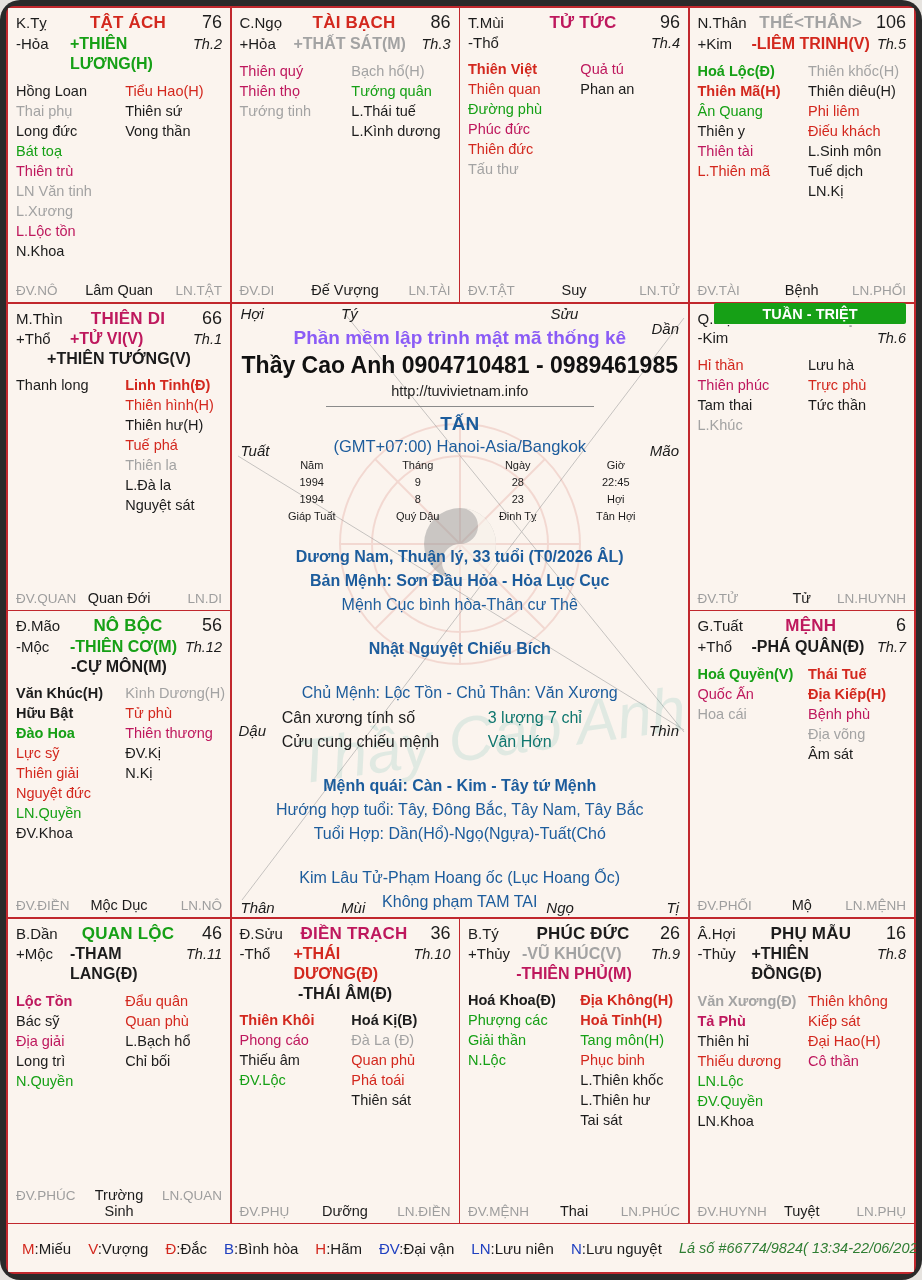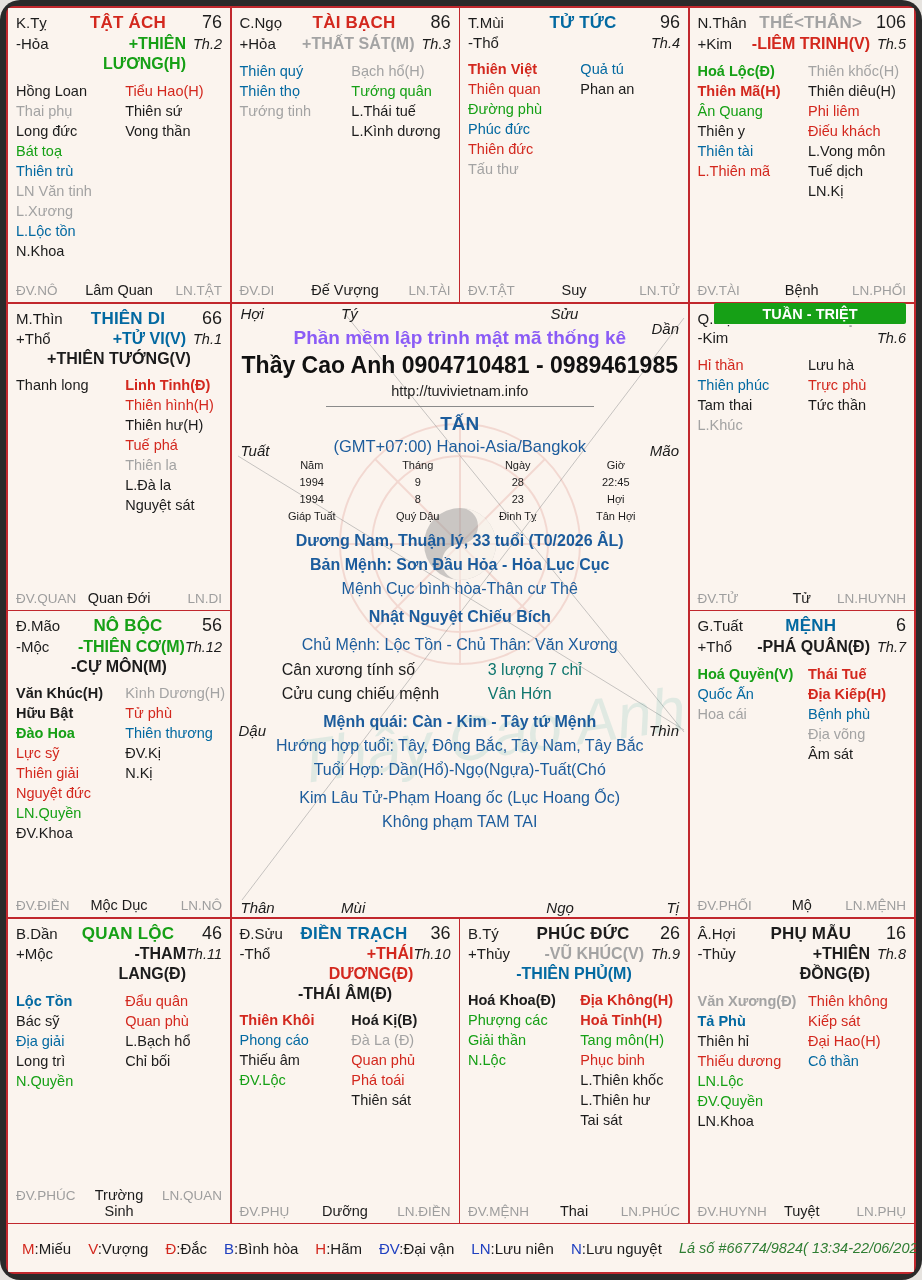--- a/index.html
+++ b/index.html
@@ -18,36 +18,36 @@
   }
   .cell{background:#fbf4ee;padding:3px 8px 4px 8px;display:flex;flex-direction:column;overflow:hidden;}
   .center{background:#fbf4ee;position:relative;overflow:hidden;}
   .legend{background:#fbf4ee;display:flex;align-items:center;padding:0 14px;font-size:15px;}
 
   
   .ph-row{display:flex;align-items:baseline;line-height:1.25;}
   .branch{min-width:54px;font-size:15px;}
   .pname{flex:1;text-align:center;font-weight:700;font-size:17px;letter-spacing:.2px;}
   .pnum{min-width:36px;text-align:right;font-size:18px;}
-  .pstar{flex:1;text-align:right;font-weight:700;font-size:16px;}
+  .pstar{flex:1;text-align:left;font-weight:700;font-size:16px;}
   .pth{min-width:36px;text-align:right;font-style:italic;font-size:14.5px;}
   .pstar2{text-align:center;font-weight:700;font-size:16px;line-height:1.2;}
   .pbody{flex:1;display:flex;margin-top:7px;}
   .col-l{width:53%;}
   .col-r{width:47%;}
   .star{font-size:14.5px;line-height:1.38;white-space:nowrap;}
   .bold{font-weight:700;}
   .pfoot{display:flex;align-items:baseline;font-size:13.5px;margin-top:2px;}
   .pfoot .dv{color:#9e9e9e;flex:1;}
   .pfoot .stage{color:#1c1c1c;flex:1;text-align:center;font-size:14.5px;}
   .pfoot .ln{color:#9e9e9e;flex:1;text-align:right;}
 
   .c-red{color:#d3281e;}
   .c-green{color:#16a016;}
-  .c-orange{color:#0369a1;}
+  .c-orange{color:#be185d;}
   .c-gray{color:#a3a3a3;}
   .c-black{color:#1c1c1c;}
   .c-lblue{color:#2040c0;}
 
   
   .banner{
     position:absolute;top:297px;right:10px;width:192px;height:21px;z-index:6;
     background:#16a016;color:#fff;font-weight:700;font-size:14.5px;
     display:flex;align-items:center;justify-content:center;border-radius:2px;
   }
@@ -62,21 +62,21 @@
   .pos-bl{bottom:1px;left:9px}.pos-b2{bottom:1px;left:24%}.pos-b3{bottom:1px;right:25%}.pos-br{bottom:1px;right:9px}
   .app-title{color:#8b5cf6;font-weight:700;font-size:19px;line-height:1.25;}
   .contact{color:#111;font-weight:700;font-size:23px;margin-top:3px;}
   .website{color:#222;font-size:14.5px;margin-top:4px;}
   .rule{width:268px;border:0;border-top:1.5px solid #8a8a8a;margin:7px 0 6px 0;}
   .pname-c{color:#1c5c9c;font-weight:700;font-size:19px;}
   .tz{color:#1c5c9c;font-size:16.5px;margin-top:2px;}
   .btable{display:grid;grid-template-columns:112px 100px 100px 96px;font-size:11px;line-height:1.55;text-align:center;margin-top:1px;}
   .iline{color:#1c5c9c;font-size:16px;line-height:1.5;}
   .iline.b{font-weight:700;}
-  .iline.gap{margin-top:4px;}
+  .iline.gap{margin-top:20px;}
   .mrow{display:flex;font-size:16px;line-height:1.5;}
   .mrow .ml{color:#1c1c1c;width:206px;text-align:left;}
   .mrow .mv{color:#0f766e;width:150px;text-align:left;}
 
   
   .lg-item{margin-right:17px;white-space:nowrap;}
   .lg-key{font-weight:400;}
   .serial{margin-left:auto;color:#2e7d32;font-style:italic;font-size:14.5px;white-space:nowrap;}
 </style>
 </head>
@@ -199,21 +199,21 @@
             <div class="star c-green">Ân Quang</div>
             <div class="star c-black">Thiên y</div>
             <div class="star c-orange">Thiên tài</div>
             <div class="star c-red">L.Thiên mã</div>
           </div>
           <div class="col-r">
             <div class="star c-gray">Thiên khốc(H)</div>
             <div class="star c-black">Thiên diêu(H)</div>
             <div class="star c-red">Phi liêm</div>
             <div class="star c-red">Điếu khách</div>
-            <div class="star c-black">L.Vong môn</div>
+            <div class="star c-black">L.Sinh môn</div>
             <div class="star c-black">Tuế dịch</div>
             <div class="star c-black">LN.Kị</div>
           </div>
         </div>
         <div class="pfoot">
           <span class="dv">ĐV.TÀI</span>
           <span class="stage">Bệnh</span>
           <span class="ln">LN.PHỐI</span>
         </div>
       </div>

